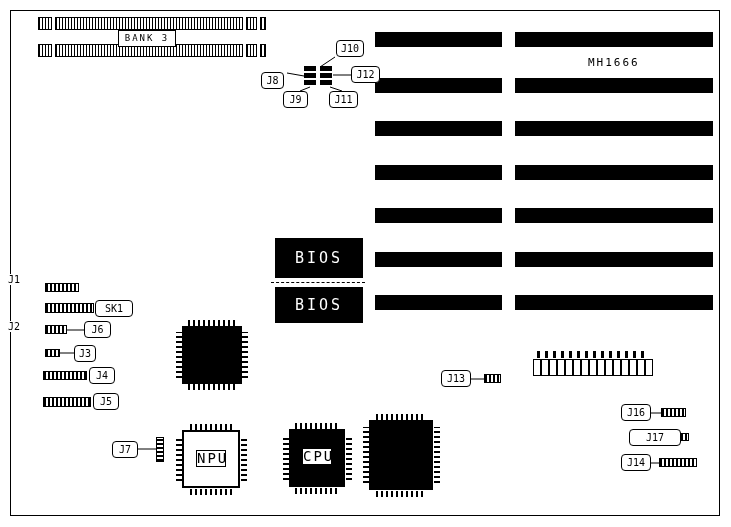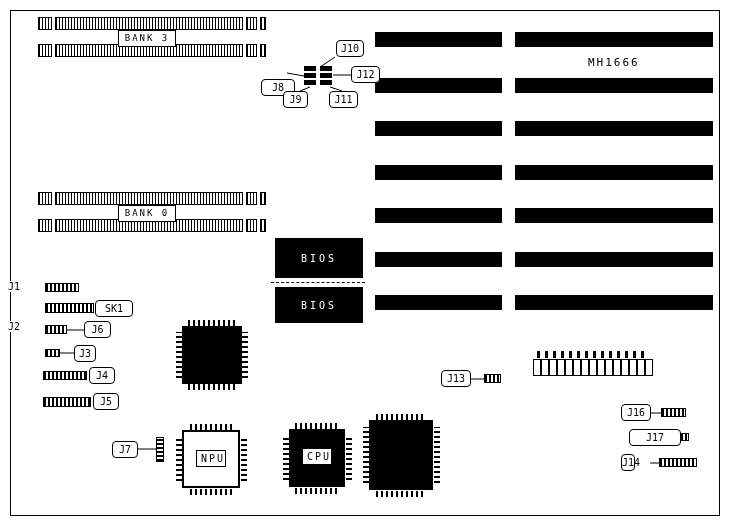--- a/index.html
+++ b/index.html
@@ -28,32 +28,32 @@
   
   .callout { position:absolute; height:17px; background:#fff; border:1px solid #000; border-radius:4px;
              font-size:10px; line-height:15px; text-align:center; z-index:2; white-space:nowrap; }
   .jblock { position:absolute; border:1px solid #000;
             background-image:repeating-linear-gradient(90deg,#000 0,#000 2px,#fff 2px,#fff 4px); }
   .jblock-v { background-image:repeating-linear-gradient(0deg,#000 0,#000 2px,#fff 2px,#fff 4px); }
   .side-label { position:absolute; font-size:10px; background:#fff; padding:0 2px; z-index:2; }
 
   
   .bios { position:absolute; left:275px; width:88px; background:#000; color:#fff; display:flex;
-          align-items:center; justify-content:center; font-size:10px; letter-spacing:3px; }
+          align-items:center; justify-content:center; font-size:15px; letter-spacing:3px; }
   .dash { position:absolute; border-top:1px dashed #000; }
 
   
   .chip { position:absolute; background:#000; }
   .chip-outline { position:absolute; background:#fff; border:2px solid #000; }
   .pins-h { position:absolute; height:6px;
             background-image:repeating-linear-gradient(90deg,#000 0,#000 2px,transparent 2px,transparent 5px); }
   .pins-v { position:absolute; width:6px;
             background-image:repeating-linear-gradient(0deg,#000 0,#000 2px,transparent 2px,transparent 5px); }
-  .chip-label { position:absolute; background:#fff; border:1px solid #000; font-size:10px;
-                line-height:15px; height:17px; text-align:right; letter-spacing:2px; z-index:2; }
+  .chip-label { position:absolute; background:#fff; border:1px solid #000; font-size:14px;
+                line-height:15px; height:17px; text-align:left; letter-spacing:2px; z-index:2; }
 
   .model { position:absolute; font-size:11px; letter-spacing:2px; }
 
   
   .cluster { position:absolute; left:304px; top:66px; width:29px; height:20px; }
   .cluster .cell { position:absolute; width:12px; height:5px; background:#000; }
 
   
   .hdr-pins { position:absolute;
               background-image:repeating-linear-gradient(90deg,#000 0,#000 3px,transparent 3px,transparent 8px); }
@@ -96,35 +96,20 @@
       <div class="simm-part cap-l"></div>
       <div class="simm-part bar"></div>
       <div class="simm-part cap-r"></div>
       <div class="simm-part cap-r2"></div>
     </div>
     <div class="bank-label">BANK 3</div>
   </div>
 
 
 
-  <div class="bank" style="top:192px">
-    <div class="srow">
-      <div class="simm-part cap-l"></div>
-      <div class="simm-part bar"></div>
-      <div class="simm-part cap-r"></div>
-      <div class="simm-part cap-r2"></div>
-    </div>
-    <div class="srow r2">
-      <div class="simm-part cap-l"></div>
-      <div class="simm-part bar"></div>
-      <div class="simm-part cap-r"></div>
-      <div class="simm-part cap-r2"></div>
-    </div>
-    <div class="bank-label">BANK 0</div>
-  </div>
 
   <div class="slot" style="left:375px;top:32px;width:127px"></div>
   <div class="slot" style="left:375px;top:78px;width:127px"></div>
   <div class="slot" style="left:375px;top:121px;width:127px"></div>
   <div class="slot" style="left:375px;top:165px;width:127px"></div>
   <div class="slot" style="left:375px;top:208px;width:127px"></div>
   <div class="slot" style="left:375px;top:252px;width:127px"></div>
   <div class="slot" style="left:375px;top:295px;width:127px"></div>
 
   <div class="slot" style="left:515px;top:32px;width:198px"></div>
@@ -140,34 +125,34 @@
   <div class="cluster">
     <div class="cell" style="left:0;top:0"></div>
     <div class="cell" style="left:16px;top:0"></div>
     <div class="cell" style="left:0;top:7px"></div>
     <div class="cell" style="left:16px;top:7px"></div>
     <div class="cell" style="left:0;top:14px"></div>
     <div class="cell" style="left:16px;top:14px"></div>
   </div>
 
   <div class="callout" style="left:336px;top:40px;width:28px">J10</div>
-  <div class="callout" style="left:261px;top:79px;width:34px">J8</div>
+  <div class="callout" style="left:261px;top:72px;width:23px">J8</div>
   <div class="callout" style="left:351px;top:66px;width:29px">J12</div>
   <div class="callout" style="left:283px;top:91px;width:25px">J9</div>
   <div class="callout" style="left:329px;top:91px;width:29px">J11</div>
 
   <div class="bios" style="top:238px;height:40px">
     <span>BIOS</span>
   </div>
   <div class="dash" style="left:271px;top:282px;width:94px"></div>
   <div class="bios" style="top:287px;height:36px">
     <span>BIOS</span>
   </div>
 
-  <div class="side-label" style="left:6px;top:281px">J1</div>
+  <div class="side-label" style="left:6px;top:274px">J1</div>
   <div class="jblock" style="left:45px;top:283px;width:34px;height:9px"></div>
 
   <div class="jblock" style="left:45px;top:303px;width:49px;height:10px"></div>
   <div class="callout" style="left:95px;top:300px;width:38px">SK1</div>
 
   <div class="side-label" style="left:6px;top:321px">J2</div>
   <div class="jblock" style="left:45px;top:325px;width:22px;height:9px"></div>
   <div class="callout" style="left:84px;top:321px;width:27px">J6</div>
 
   <div class="jblock" style="left:45px;top:349px;width:15px;height:8px"></div>
@@ -213,15 +198,15 @@
 
   <div class="hdr-pins" style="left:537px;top:351px;width:112px;height:7px"></div>
   <div class="hdr-body" style="left:533px;top:359px;width:120px;height:17px"></div>
 
   <div class="callout" style="left:621px;top:404px;width:30px">J16</div>
   <div class="jblock" style="left:661px;top:408px;width:25px;height:9px"></div>
 
   <div class="callout" style="left:629px;top:429px;width:52px">J17</div>
   <div class="jblock" style="left:672px;top:433px;width:17px;height:8px"></div>
 
-  <div class="callout" style="left:621px;top:454px;width:14px">J14</div>
+  <div class="callout" style="left:621px;top:454px;width:30px">J14</div>
   <div class="jblock" style="left:659px;top:458px;width:38px;height:9px"></div>
 </div>
 
 </body></html>

